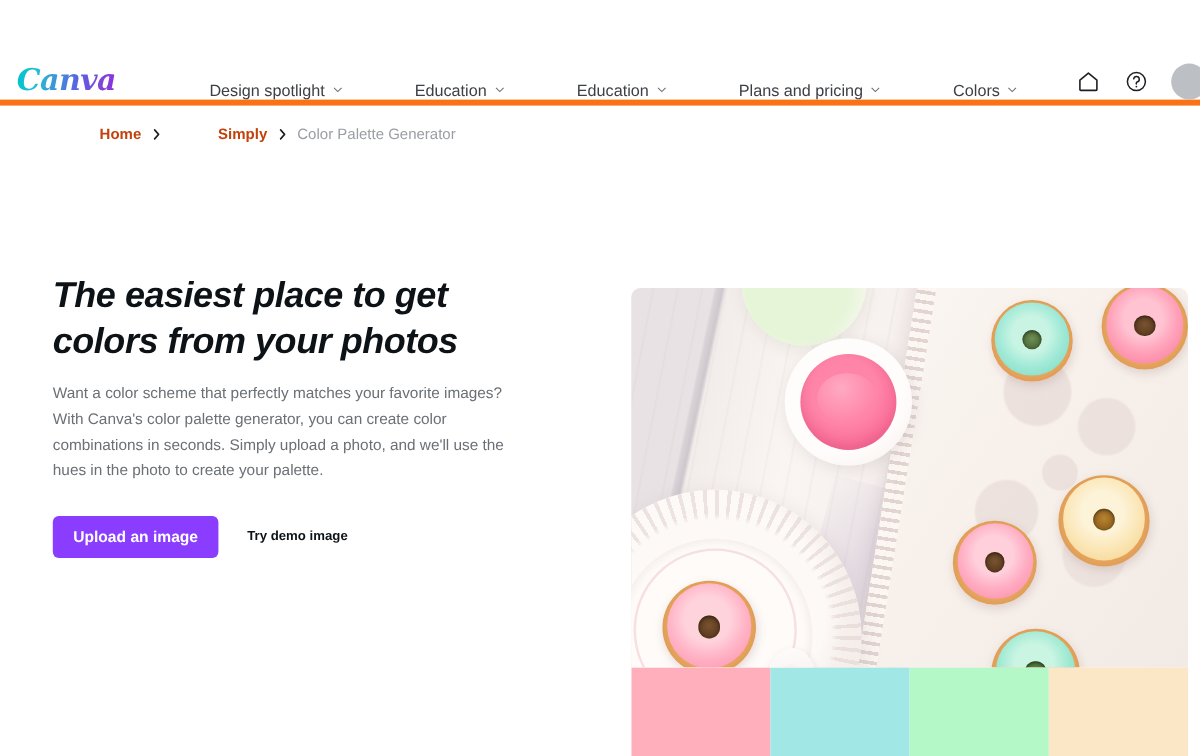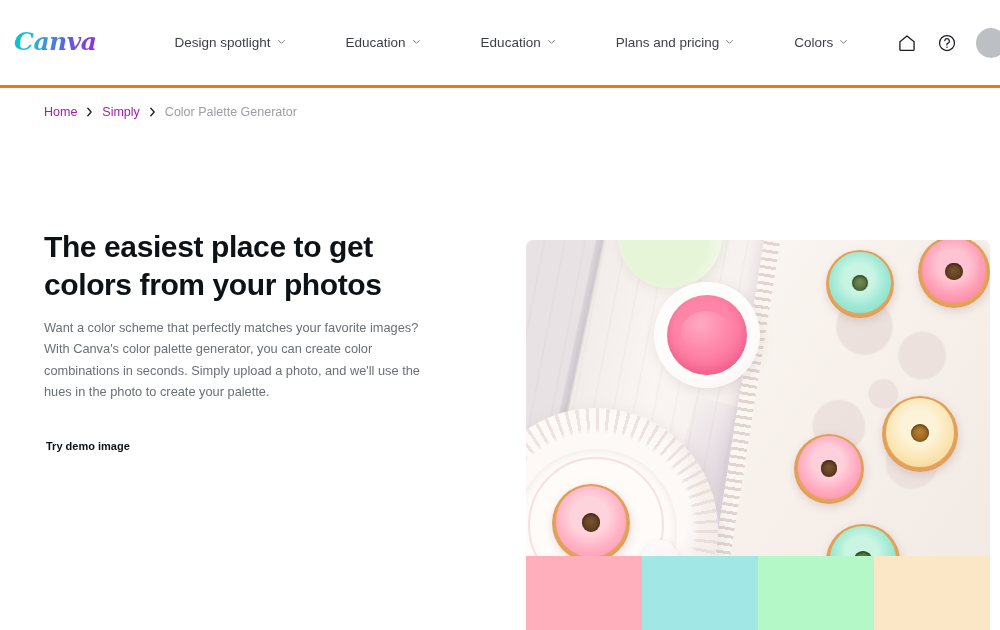--- a/index.html
+++ b/index.html
@@ -12,23 +12,23 @@
     font-family: "Liberation Sans", sans-serif;
     color: #0d1216;
     position: relative;
   }
 
   
   .header {
     height: 88px;
     width: 100%;
     display: flex;
-    align-items: center;
+    align-items: flex-end;
     padding: 0 16px 0 12px;
-    border-bottom: 3px solid #f97316;
+    border-bottom: 5px solid #f97316;
     background: #fff;
     position: relative;
   }
 
   .logo {
     font-family: "DejaVu Serif", serif;
     font-style: italic;
     font-weight: bold;
     font-size: 25px;
     letter-spacing: -0.5px;
@@ -99,24 +99,25 @@
   
   .breadcrumb {
     display: flex;
     align-items: center;
     gap: 9px;
     padding: 14px 0 0 44px;
     font-size: 12.5px;
     height: 34px;
   }
   .crumb-link {
-    color: #a21caf;
-    font-weight: 400;
+    color: #c2410c;
+    font-weight: 700;
     cursor: pointer;
     text-decoration: none;
+    margin-left: 39px;
   }
   .crumb-current {
     color: #9b9ea4;
   }
   .crumb-sep {
     width: 7px;
     height: 10px;
     color: #1d1f24;
     display: flex;
     align-items: center;
@@ -134,20 +135,21 @@
     padding: 106px 0 0 44px;
   }
 
   .headline {
     font-size: 30px;
     line-height: 1.28;
     font-weight: bold;
     letter-spacing: -0.4px;
     color: #0d1216;
     max-width: 390px;
+    font-style: italic;
   }
 
   .subcopy {
     margin-top: 12px;
     font-size: 12.8px;
     line-height: 1.68;
     color: #6b7075;
     max-width: 398px;
   }
 
@@ -515,20 +517,21 @@
   </span>
   <span class="crumb-current">Color Palette Generator</span>
 </div>
 
 <div class="main">
 
   <section class="left">
     <h1 class="headline">The easiest place to get colors from your photos</h1>
     <p class="subcopy">Want a color scheme that perfectly matches your favorite images? With Canva's color palette generator, you can create color combinations in seconds. Simply upload a photo, and we'll use the hues in the photo to create your palette.</p>
     <div class="cta-row">
+      <button class="btn-primary">Upload an image</button>
       <button class="btn-text">Try demo image</button>
     </div>
   </section>
 
   <section class="right">
     <div class="card">
 
       <div class="photo">
         <div class="board"></div>
         <div class="board-shadow"></div>

